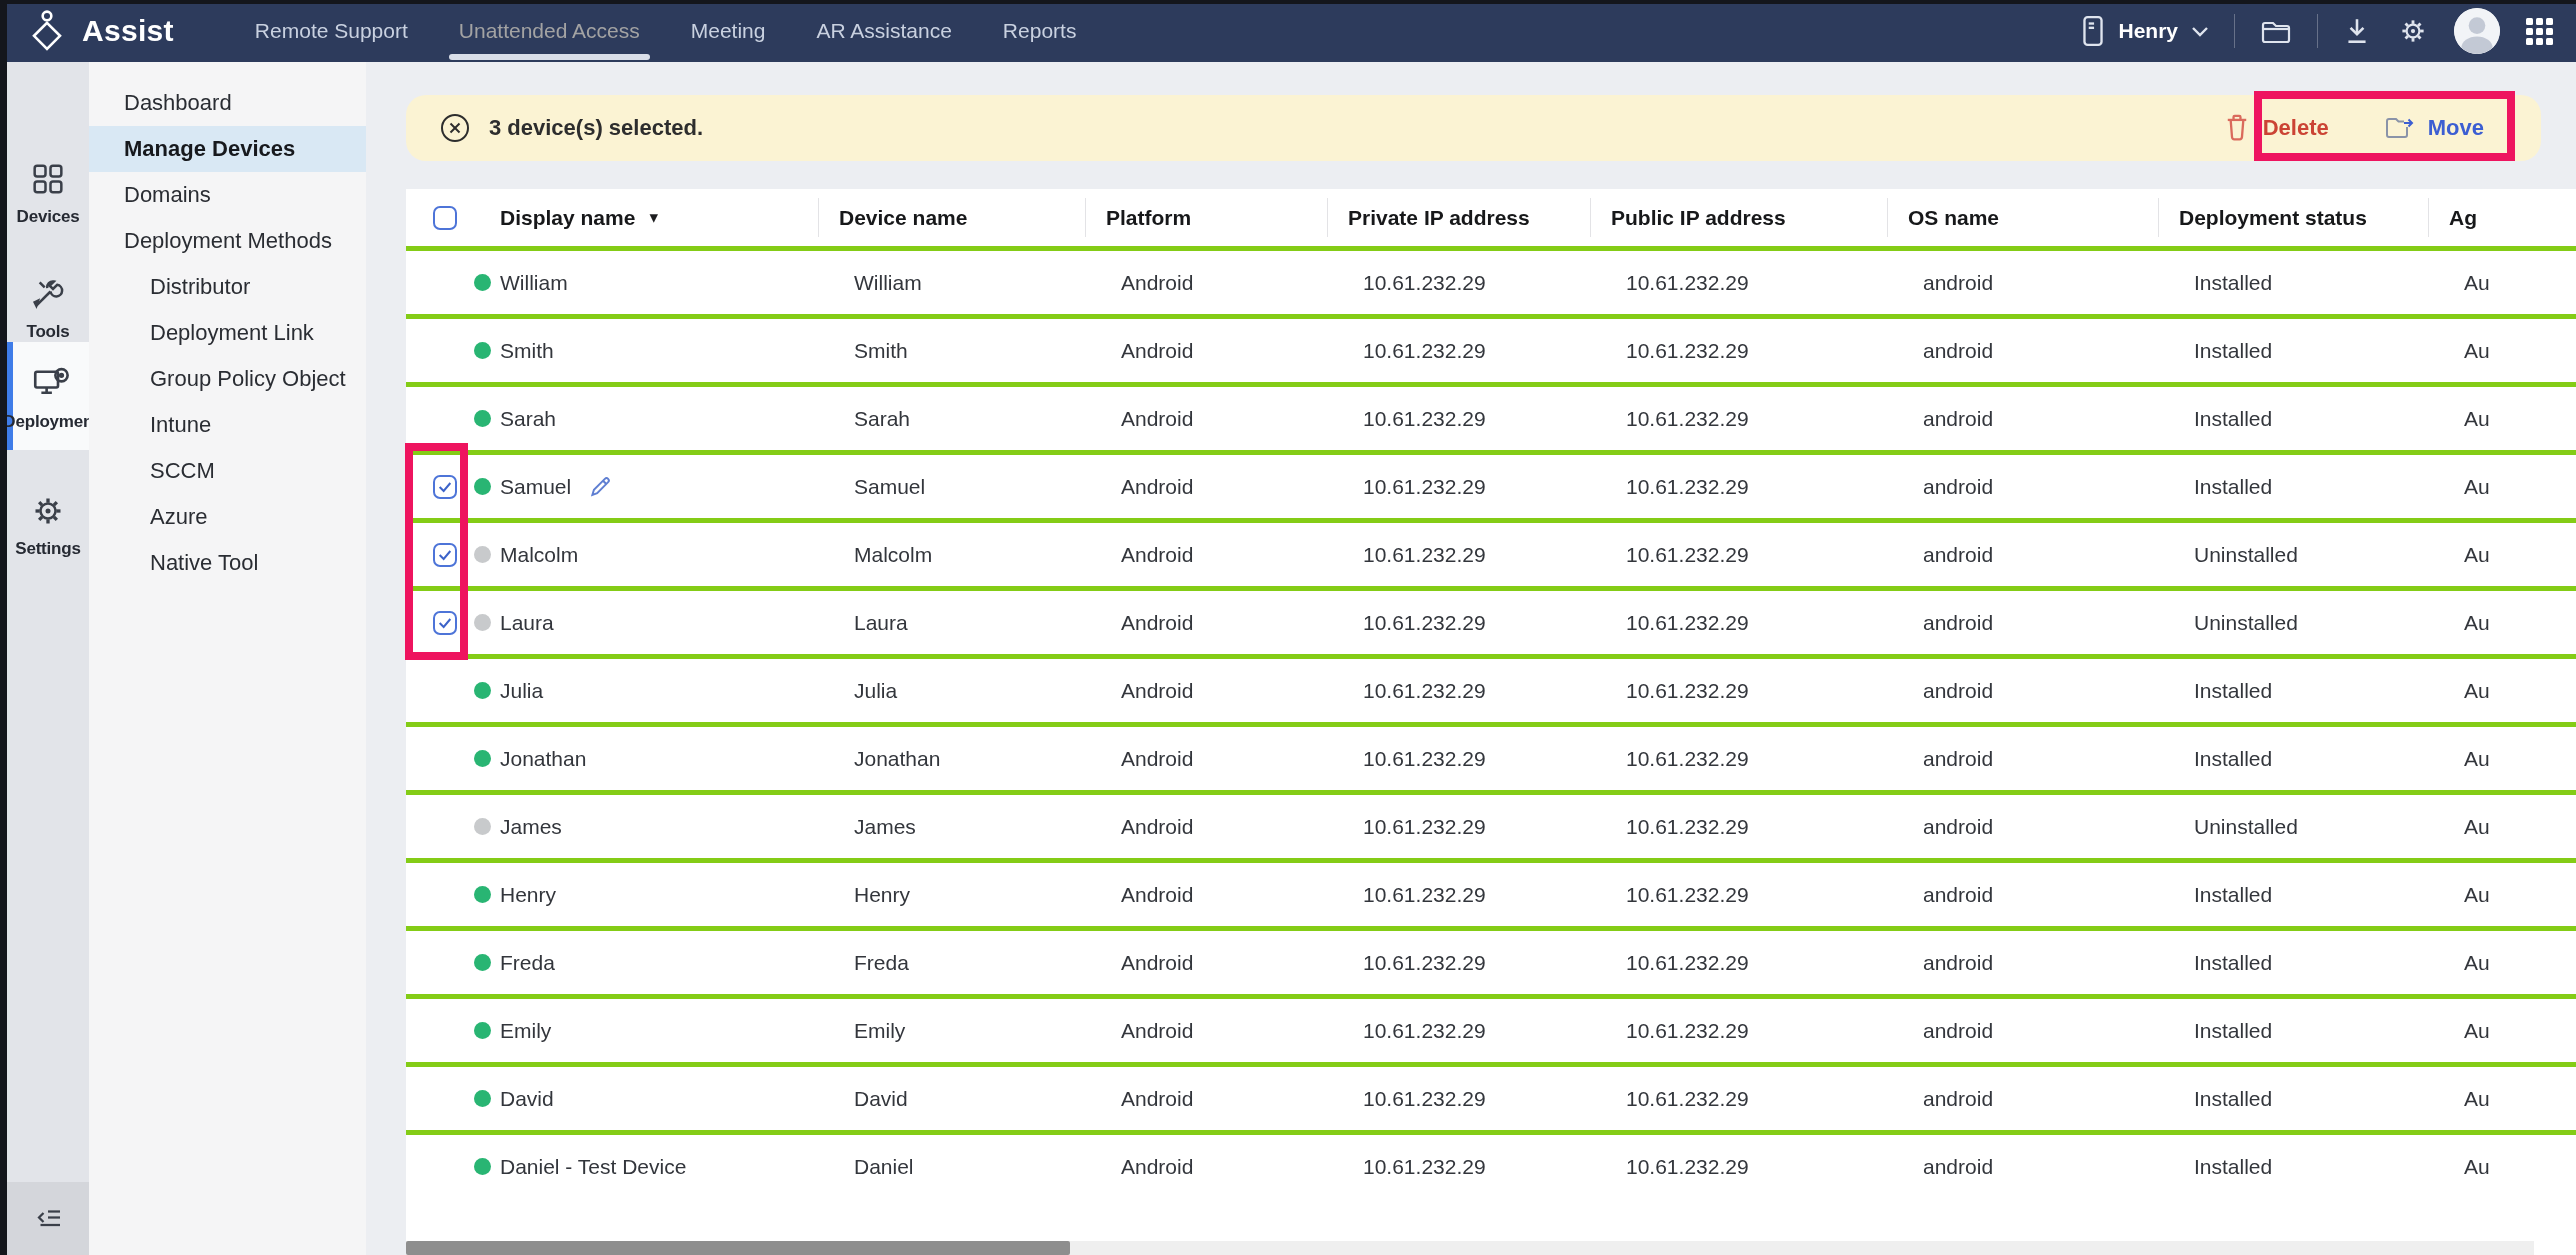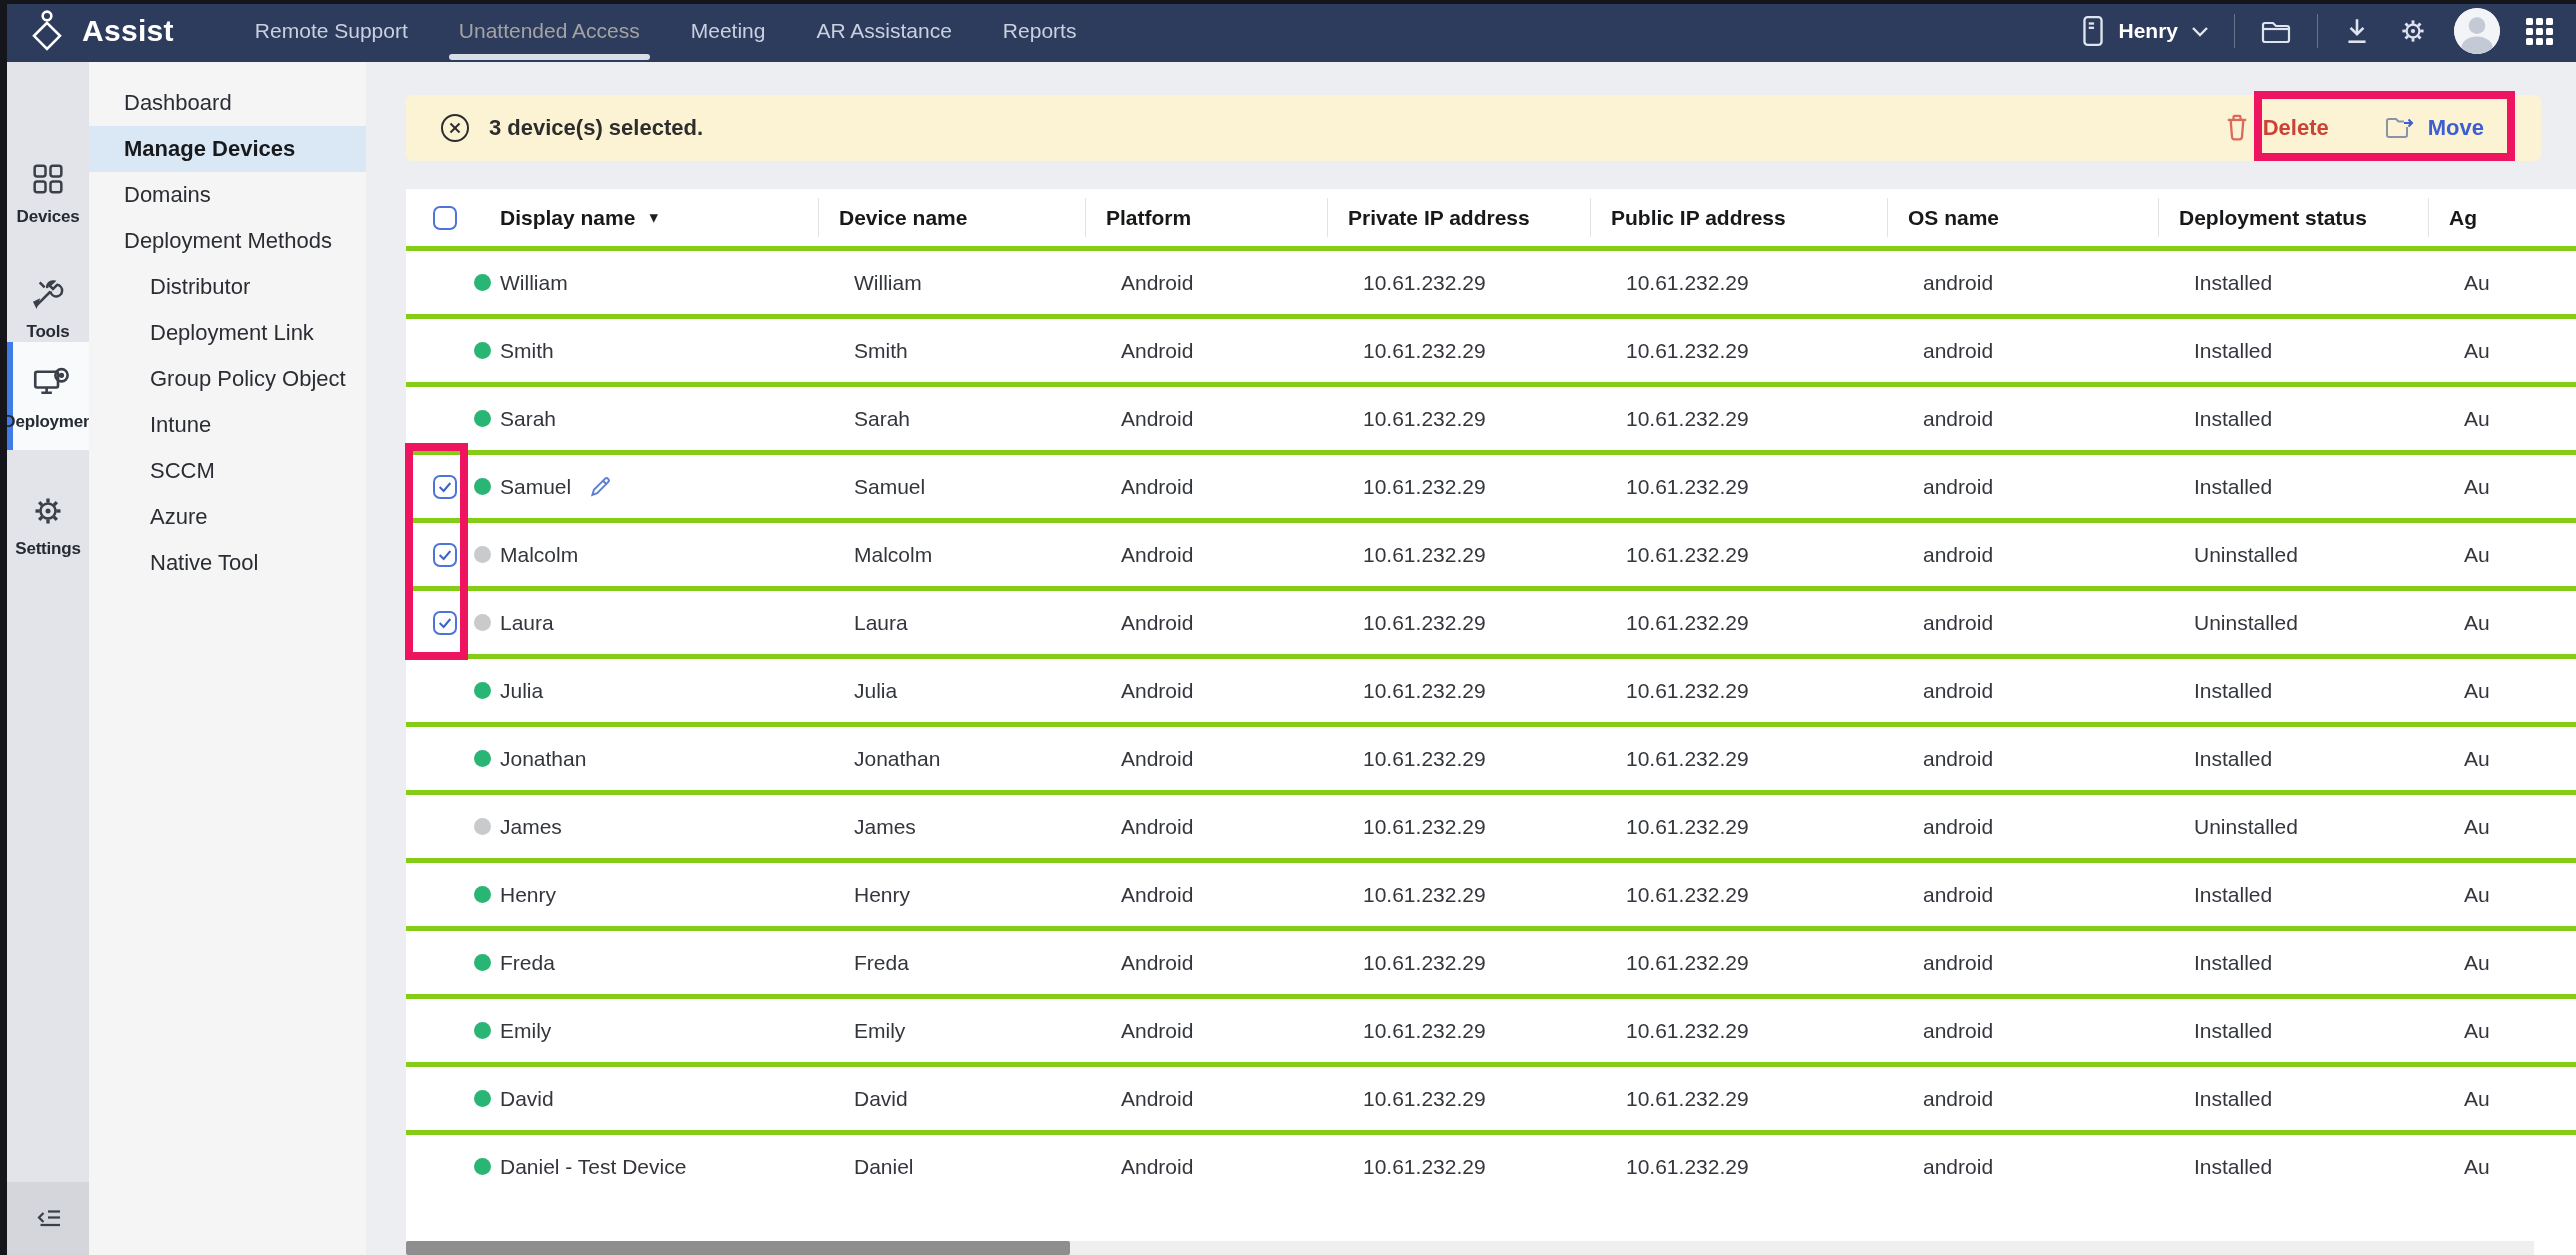--- a/index.html
+++ b/index.html
@@ -42,21 +42,21 @@
 
   
   .sidebar{position:absolute;left:89px;top:62px;width:277px;height:1193px;background:var(--sidebar-bg);padding-top:18px;}
   .side-item{height:46px;line-height:46px;font-size:22px;color:#2a2d33;padding-left:35px;cursor:pointer;white-space:nowrap;}
   .side-item.indent{padding-left:61px;}
   .side-item.active{background:var(--sidebar-active-bg);font-weight:700;color:#17191d;}
 
   
   .main{position:absolute;left:366px;top:62px;width:2210px;height:1193px;background:var(--page-bg);}
 
-  .banner{position:absolute;left:40px;top:33px;width:2135px;height:66px;background:var(--banner-bg);border-radius:6px;display:flex;align-items:center;}
+  .banner{position:absolute;left:40px;top:33px;width:2135px;height:66px;background:var(--banner-bg);border-radius:20px;display:flex;align-items:center;}
   .banner-msg{display:flex;align-items:center;gap:18px;margin-left:33px;color:#2d2d2d;font-size:22px;font-weight:700;}
   .banner-actions{margin-left:auto;display:flex;align-items:center;gap:55px;margin-right:57px;}
   .action-btn{display:flex;align-items:center;gap:12px;font-size:22px;font-weight:600;cursor:pointer;}
   .action-delete{color:var(--delete-red);}
   .action-move{color:var(--move-blue);}
 
   
   .card{position:absolute;left:40px;top:127px;width:2325px;height:1067px;background:#fff;overflow:hidden;}
   .thead{display:flex;height:57px;align-items:center;}
   .th{position:relative;height:100%;display:flex;align-items:center;padding-left:21px;font-size:21px;font-weight:700;color:#17181a;white-space:nowrap;overflow:hidden;cursor:pointer;}

